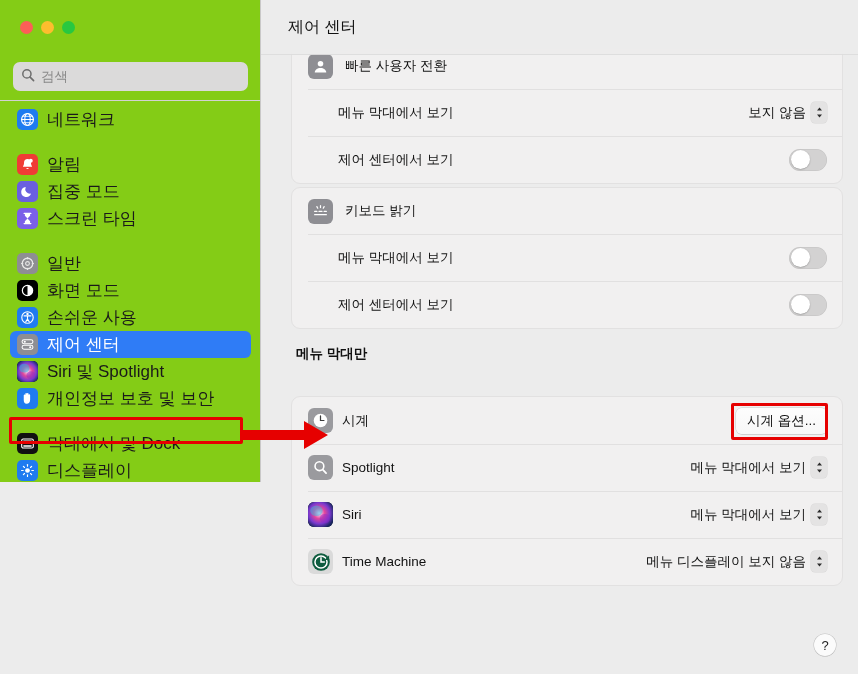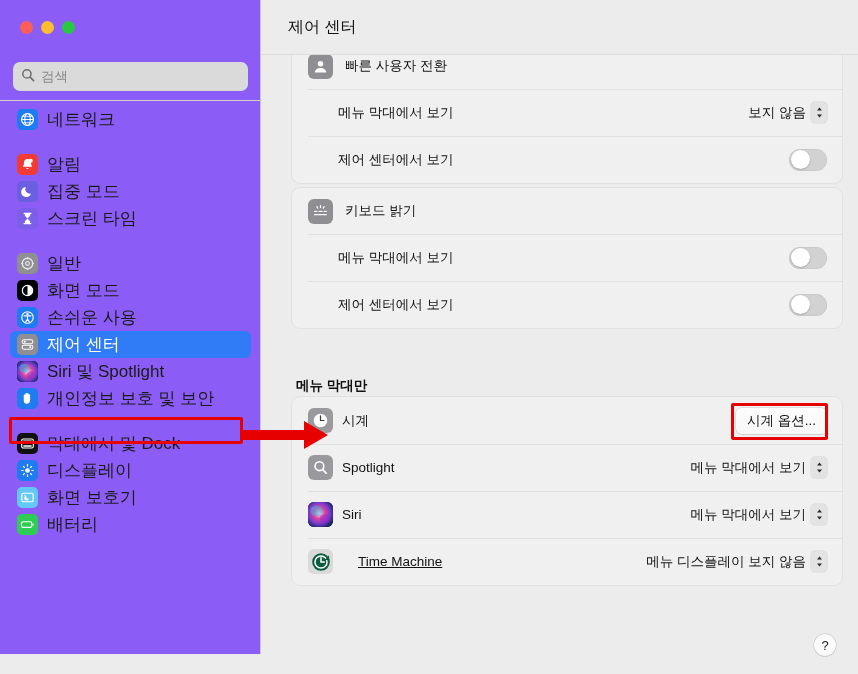--- a/index.html
+++ b/index.html
@@ -19,22 +19,22 @@
     height: 674px;
     background: #ececec;
     overflow: hidden;
   }
 
   
   #sidebar {
     position: absolute;
     left: 0; top: 0;
     width: 261px;
-    height: 654px;
-    background: #8b5cf6;
+    height: 482px;
+    background: #84cc16;
     border-right: 1px solid #c9c8c8;
     overflow: hidden;
   }
 
   #traffic-lights {
     position: absolute;
     left: 20px; top: 21px;
     display: flex;
     gap: 8px;
     align-items: center;
@@ -546,21 +546,21 @@
         </div>
         <div class="row">
           <span class="row-label sub-label">제어 센터에서 보기</span>
           <span class="spacer"></span>
           <span class="switch">
               <span class="knob"></span>
             </span>
         </div>
       </div>
 
-      <div class="section-title" style="top:345px;margin-top:32px;">메뉴 막대만</div>
+      <div class="section-title" style="top:345px;">메뉴 막대만</div>
 
       <div class="card" style="top:396px;">
         <div class="row">
           <span class="row-icon" style="background:#9a9a9e;">
             <svg width="19" height="19" viewBox="0 0 16 16">
               <circle cx="8" cy="8" r="5.7" fill="#fff"></circle>
               <path d="M8 4.2V8h2.9" fill="none" stroke="#3a3a3a" stroke-width="1.05" stroke-linecap="round"></path>
             </svg>
           </span>
           <span class="row-label" style="padding-left:9px;">시계</span>
@@ -619,21 +619,21 @@
 
         <div class="row">
           <span class="row-icon" style="background:#dadada;">
             <svg width="22" height="22" viewBox="0 0 16 16">
               <circle cx="8" cy="8" r="6.4" fill="#0e5c3f"></circle>
               <circle cx="8" cy="8" r="4.4" fill="none" stroke="#fff" stroke-width="1.1"></circle>
               <path d="M8 5v3h2.4" fill="none" stroke="#fff" stroke-width="1.1" stroke-linecap="round"></path>
               <path d="M12.6 4.6 13.9 3v3.6h-3.5z" fill="#0e5c3f"></path>
             </svg>
           </span>
-          <span class="row-label" style="padding-left:25px;text-decoration:underline;">Time Machine</span>
+          <span class="row-label" style="padding-left:9px;">Time Machine</span>
           <span class="spacer"></span>
           <span class="popup">
             <span>메뉴 디스플레이 보지 않음</span>
             <span class="chev">
               <svg width="9" height="13" viewBox="0 0 9 13">
                 <path d="M4.5 1.4 7 4.4H2z" fill="#2b2b2b"></path>
                 <path d="M4.5 11.6 2 8.6h5z" fill="#2b2b2b"></path>
               </svg>
             </span>
           </span>

